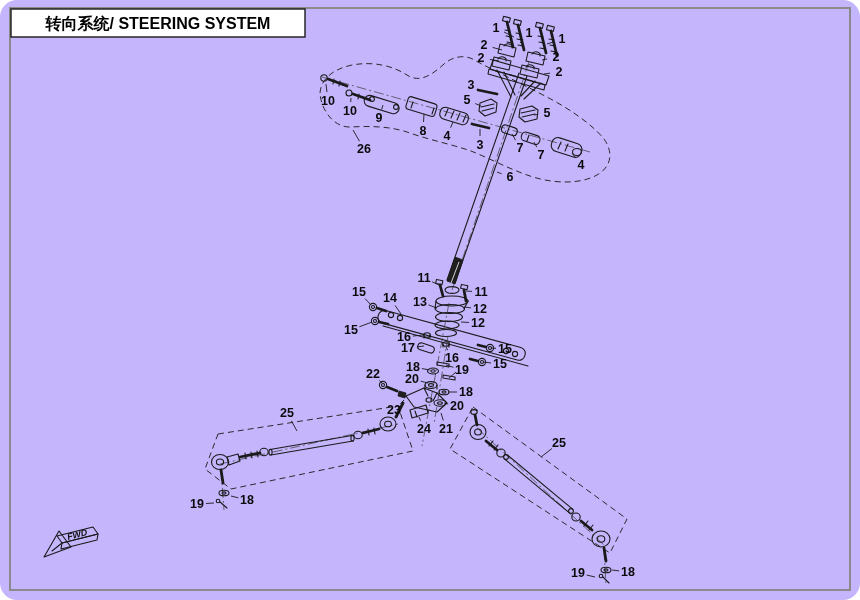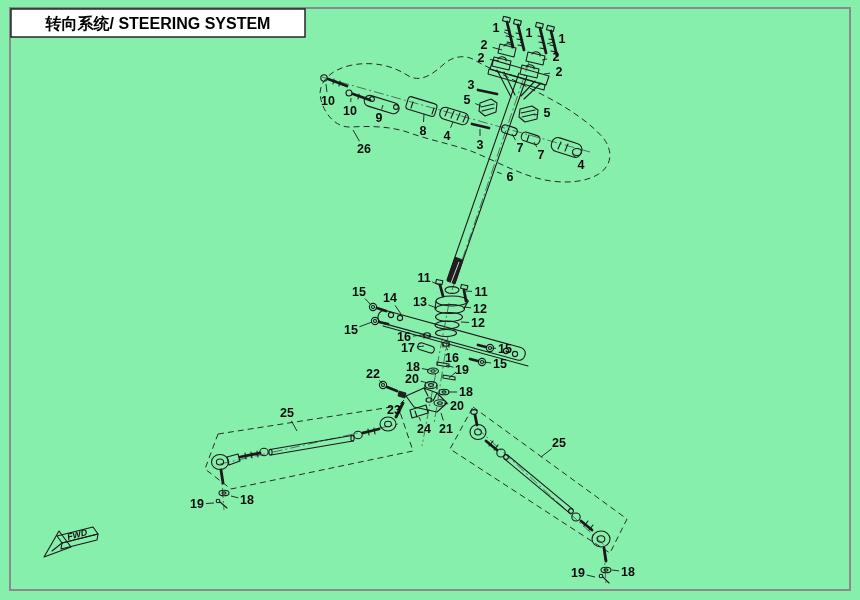--- a/index.html
+++ b/index.html
@@ -1,17 +1,17 @@
 <!DOCTYPE html>
 <html><head>
 <meta charset="utf-8">
 <style>
   html,body{margin:0;padding:0;background:#ffffff;}
-  .page{position:relative;width:860px;height:600px;background:#86efac;overflow:hidden;
-        font-family:"Liberation Sans","DejaVu Sans",sans-serif;}
+  .page{position:relative;width:860px;height:600px;background:#c4b5fd;overflow:hidden;
+        font-family:"Liberation Sans","DejaVu Sans",sans-serif;border-radius:17px;}
   svg{position:absolute;left:0;top:0;}
   svg *{vector-effect:none;}
   .ln{stroke:#1a1a1a;fill:none;stroke-width:1.1;stroke-linecap:round;stroke-linejoin:round;}
   .thk{stroke:#1a1a1a;fill:none;stroke-width:2.8;stroke-linecap:round;}
   .dash{stroke:#2a2a2a;fill:none;stroke-width:1;stroke-dasharray:6 4;}
   .cl{stroke:#3a3a3a;fill:none;stroke-width:.7;stroke-dasharray:10 3 2 3;}
   .dark{fill:#1f1f1f;stroke:#1a1a1a;stroke-width:.8;}
   text.callout{font-weight:bold;font-size:12.5px;fill:#0b0b0b;}
   .leader{stroke:#1a1a1a;stroke-width:.9;fill:none;}
   text.title{font-weight:bold;font-size:16px;fill:#000;}

